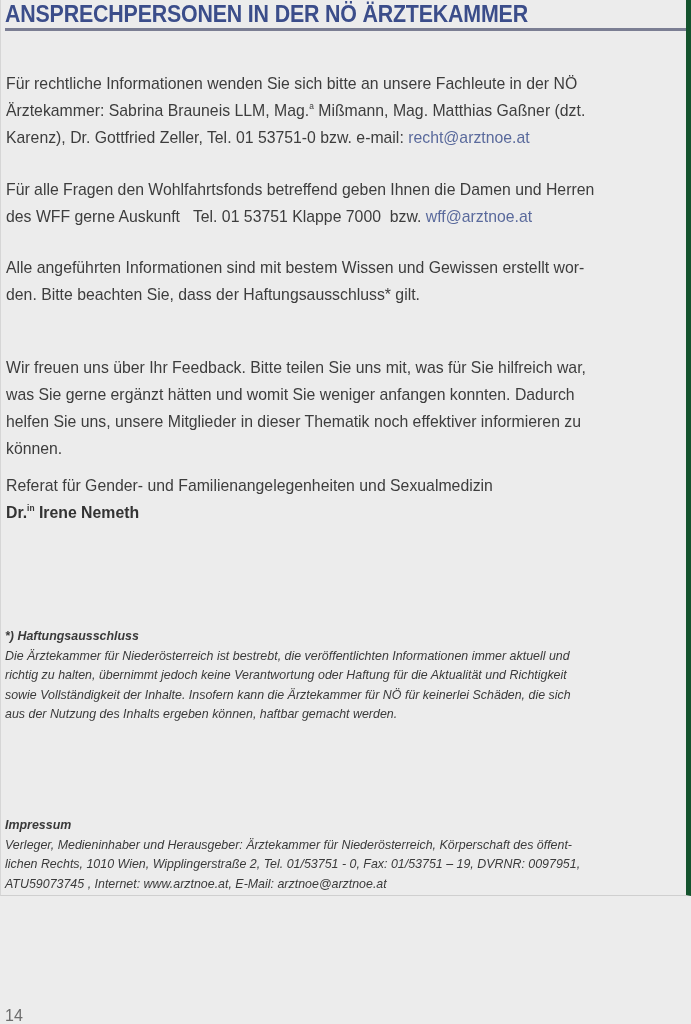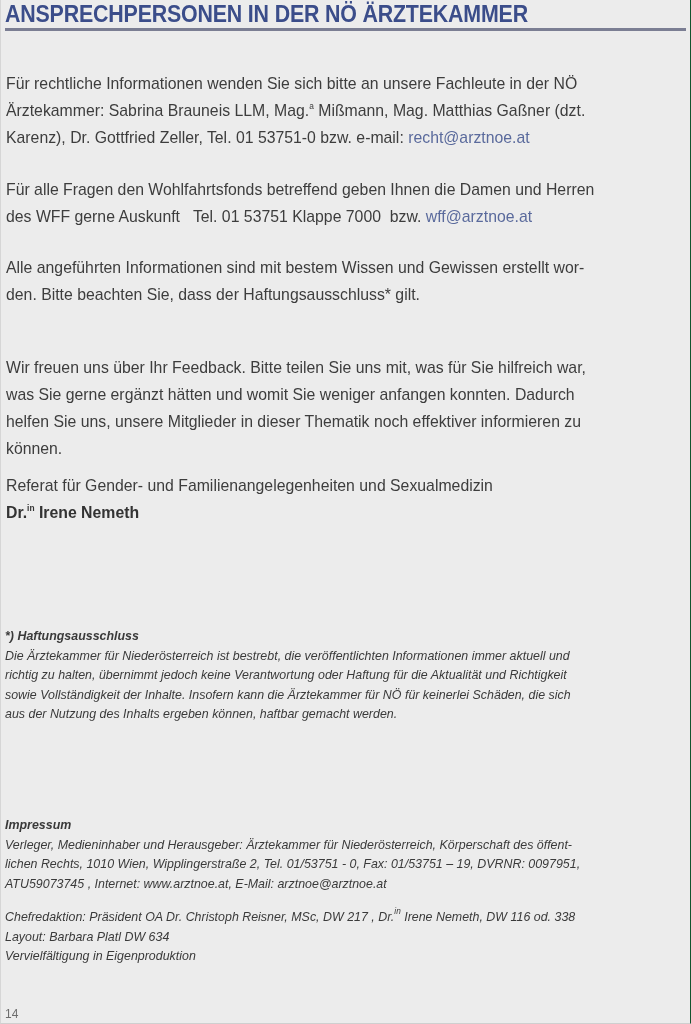--- a/index.html
+++ b/index.html
@@ -4,23 +4,23 @@
   <style>
     html, body { margin: 0; padding: 0; }
     body {
       width: 691px; height: 1024px; overflow: hidden;
       background: #ececec;
       font-family: "Liberation Sans", sans-serif;
       color: #3a3a3a;
       position: relative;
     }
     .page {
-      position: absolute; left: 0; top: 0; width: 691px; height: 1024px;
+      position: absolute; left: 0; top: 0; width: 691px; height: 896px;
       border-left: 1px solid #d6d6d6;
-      border-right: 1px solid #14532d;
+      border-right: 5px solid #14532d;
       border-bottom: 1px solid #cfcfcf;
       box-sizing: border-box;
     }
     .title {
       position: absolute; left: 4px; top: 1px;
       font-size: 23px; font-weight: bold; color: #3b4d8a;
       letter-spacing: -0.2px; white-space: nowrap;
       transform: scaleX(0.93); transform-origin: left top;
     }
     .title-rule {
@@ -38,21 +38,21 @@
     sup { font-size: 9px; line-height: 0; vertical-align: 7px; }
     .small {
       position: absolute; left: 4px; width: 684px;
       font-size: 13.5px; line-height: 19.5px; font-style: italic; color: #3a3a3a;
       white-space: nowrap;
     }
     .small .line { transform: scaleX(0.92); }
     .small-head { font-weight: bold; }
     .page-num {
       position: absolute; left: 4px; top: 1007px;
-      font-size: 12px; color: #6d6d6d;
+      font-size: 16px; color: #6d6d6d;
     }
   </style>
 </head>
 <body>
 
 <div class="page">
 
   <div class="title">ANSPRECHPERSONEN IN DER NÖ ÄRZTEKAMMER</div>
   <div class="title-rule"></div>
 
@@ -92,24 +92,19 @@
     <span class="line">aus der Nutzung des Inhalts ergeben können, haftbar gemacht werden.</span>
   </div>
 
   <div class="small" style="top:815px;">
     <span class="line small-head">Impressum</span>
     <span class="line">Verleger, Medieninhaber und Herausgeber: Ärztekammer für Niederösterreich, Körperschaft des öffent-</span>
     <span class="line">lichen Rechts, 1010 Wien, Wipplingerstraße 2, Tel. 01/53751 - 0, Fax: 01/53751 – 19, DVRNR: 0097951,</span>
     <span class="line">ATU59073745 , Internet: www.arztnoe.at, E-Mail: arztnoe@arztnoe.at</span>
   </div>
 
-  <div class="small" style="top:907px;">
-    <span class="line"><span>Chefredaktion: Präsident OA Dr. Christoph Reisner, MSc, DW 217 , Dr.</span><sup>in</sup><span> Irene Nemeth, DW 116 od. 338</span></span>
-    <span class="line">Layout: Barbara Platl DW 634</span>
-    <span class="line">Vervielfältigung in Eigenproduktion</span>
-  </div>
 
   <div class="small" style="top:1020px;font-style:italic;">
     <span class="line">Stand der Daten: April 2015, Version 2</span>
   </div>
 
   <div class="page-num">14</div>
 </div>
 
 </body></html>

